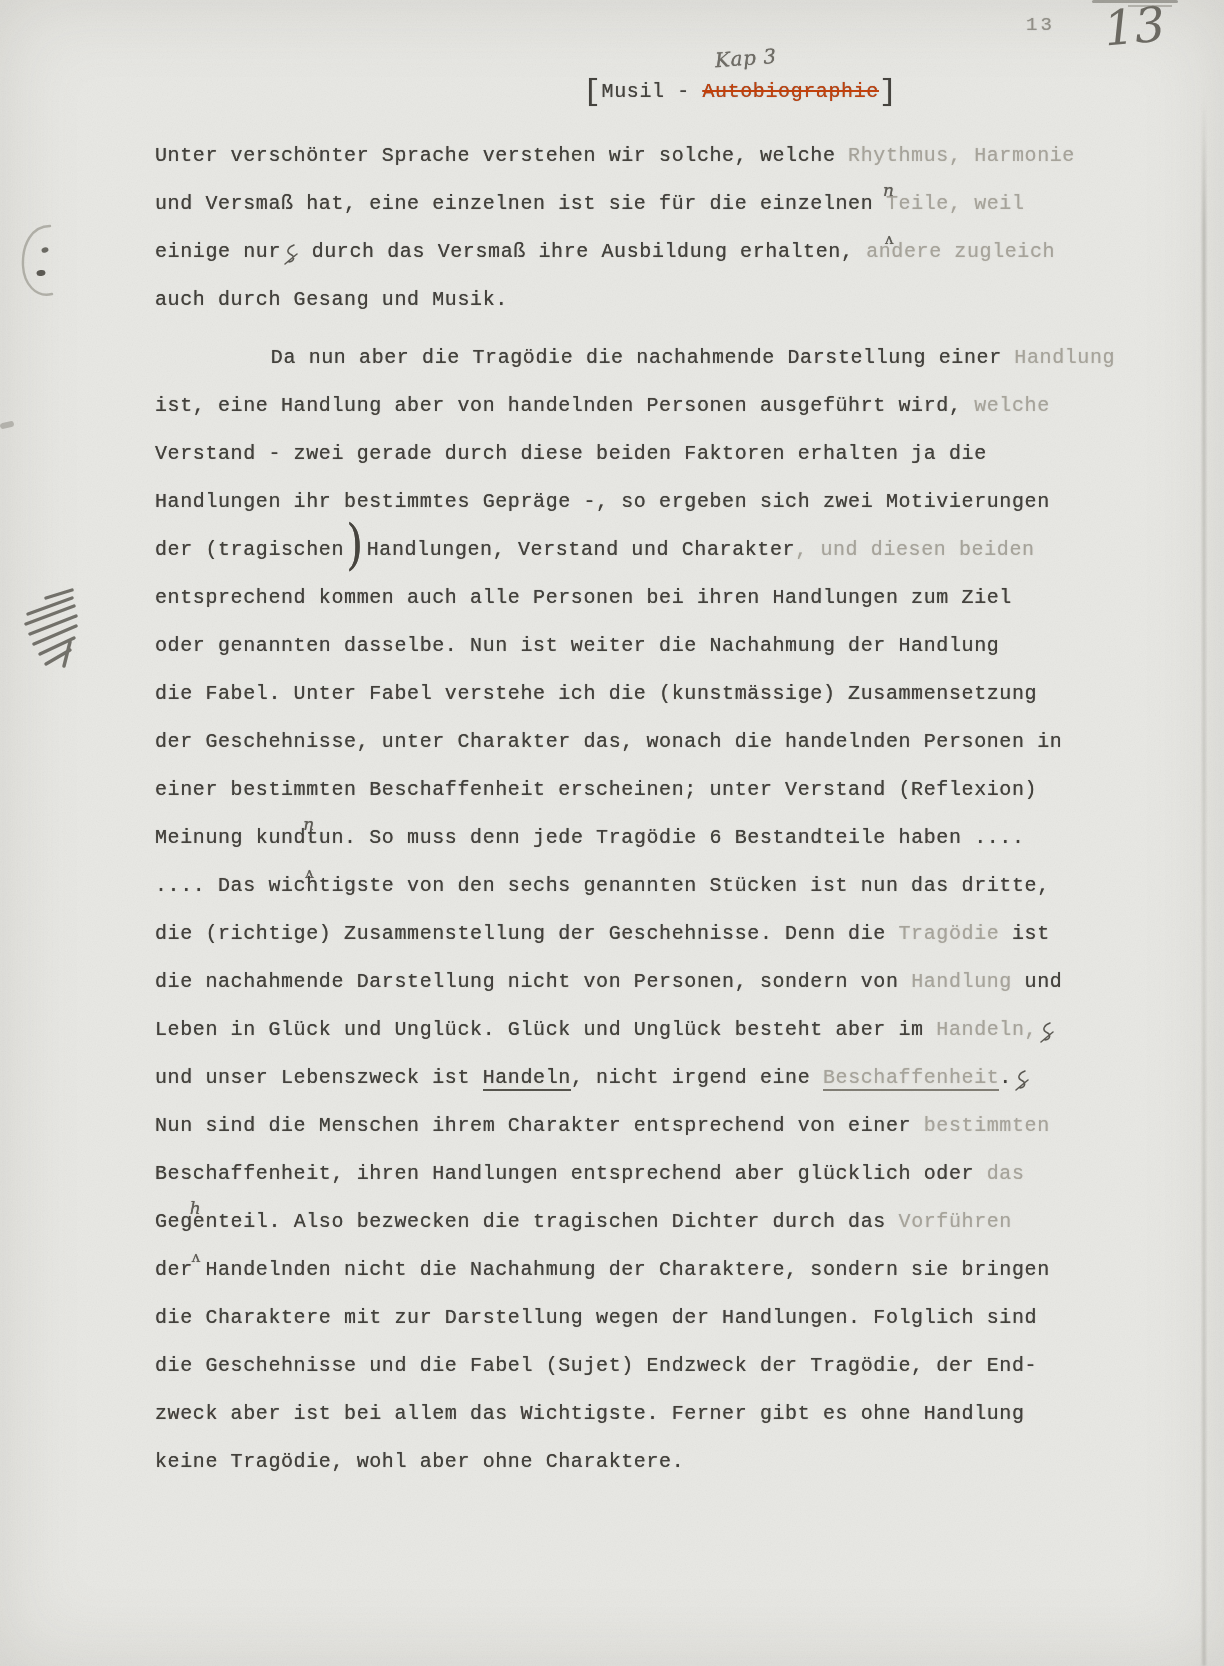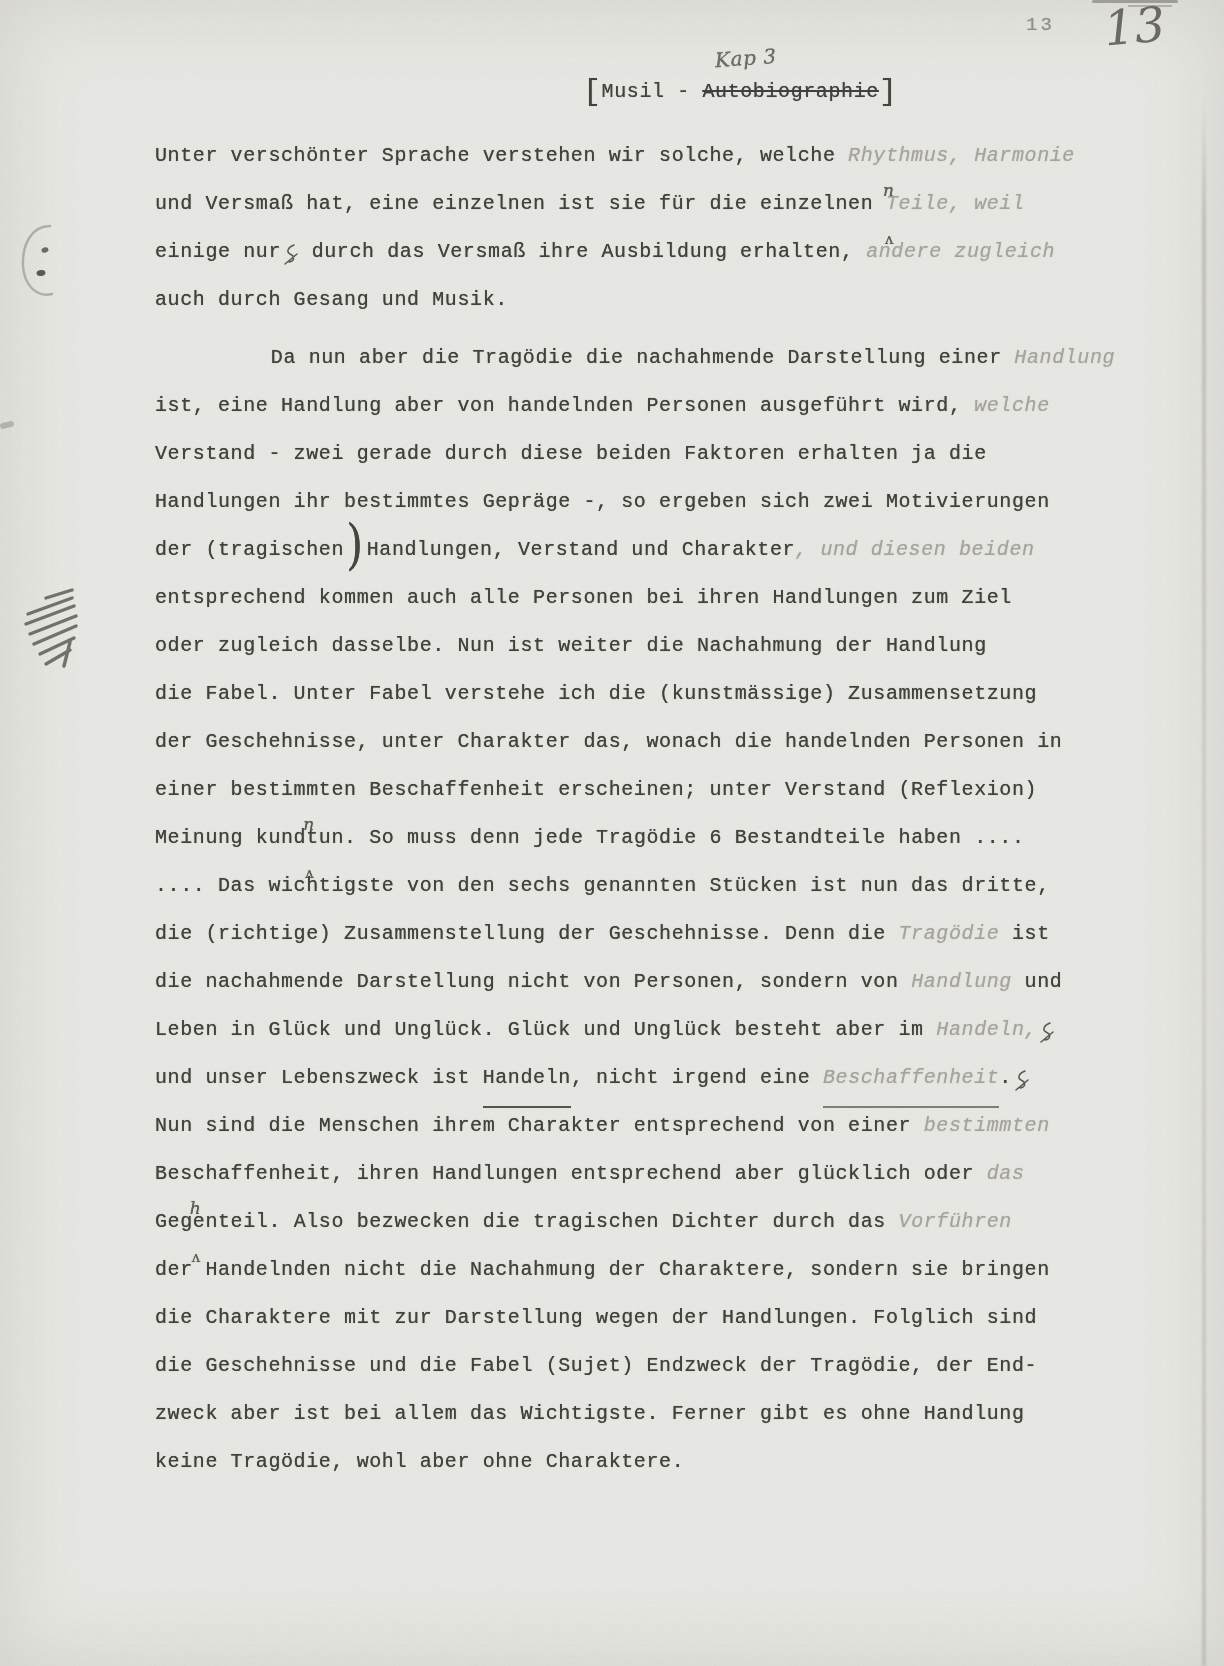--- a/index.html
+++ b/index.html
@@ -19,33 +19,33 @@
   .typescript{
     position:absolute;left:155px;top:132px;right:55px;
     font-size:20px;letter-spacing:.6px;line-height:48px;
     color:#43413c;
     text-shadow:0 0 .7px rgba(45,43,38,.75);
     white-space:nowrap;
   }
   .paragraph + .paragraph{margin-top:10px;}
   .line{height:48px;}
   .line.indent{text-indent:62px;text-align:center;}
-  .seg.fade{color:#a6a39a;text-shadow:0 0 1px rgba(140,137,128,.5);font-style:italic;}
-  .seg.u{border-bottom:2px solid #55534c;padding-bottom:17px;}
+  .seg.fade{color:#a6a39a;text-shadow:0 0 1px rgba(140,137,128,.5);}
+  .seg.u{border-bottom:2px solid #55534c;padding-bottom:0;}
   .seg.u.fade{border-bottom-color:#807d74;}
 
   
   .pencil{font-family:"DejaVu Serif",serif;font-style:italic;color:#6f6d66;}
 
   .pagenum-typed{position:absolute;left:1026px;top:14px;font-size:19px;letter-spacing:3px;color:#918f87;text-shadow:0 0 1px rgba(120,118,110,.6);}
   .pagenum-hand{position:absolute;left:1104px;top:-2px;font-size:48px;transform:rotate(-5deg);color:#6b6962;}
 
   .header-line{position:absolute;left:583px;top:72px;font-size:20px;letter-spacing:.6px;color:#45433e;text-shadow:0 0 .7px rgba(45,43,38,.7);white-space:nowrap;}
   .bracket{font-size:30px;position:relative;top:3px;font-weight:400;}
-  .struck{text-decoration:line-through;text-decoration-thickness:2px;color:#404040;margin-top:8px;}
+  .struck{text-decoration:line-through;text-decoration-thickness:2px;color:#c2410c;margin-top:8px;}
   .kap-note{position:absolute;left:132px;top:-26px;font-size:20px;transform:rotate(-4deg);white-space:nowrap;}
 
   
   .ins{position:relative;display:inline-block;width:0;vertical-align:baseline;}
   .ins .ch{position:absolute;left:-3px;top:-27px;font-family:"DejaVu Serif",serif;font-style:italic;font-size:17px;color:#5f5d56;line-height:1;}
   .ins .caret{position:absolute;left:-1px;top:23px;font-size:15px;color:#5f5d56;line-height:1;font-family:"DejaVu Serif",serif;}
   .del{display:inline-block;width:16px;height:22px;vertical-align:-8px;margin-left:2px;}
   .big-paren{font-family:"DejaVu Serif",serif;font-size:54px;color:#47453f;display:inline-block;line-height:0;vertical-align:-8px;margin:0 1px 0 0;transform:scaleX(.8);}
 
   
@@ -90,21 +90,21 @@
             </svg></span><span class="seg"> durch das Versmaß ihre Ausbildung erhalten, </span><span class="seg fade">andere zugleich</span></div>
         <div class="line"><span class="seg">auch durch Gesang und Musik.</span></div>
       </div>
       <div class="paragraph">
         <div class="line indent"><span class="seg">Da nun aber die Tragödie die nachahmende Darstellung einer </span><span class="seg fade">Handlung</span></div>
         <div class="line"><span class="seg">ist, eine Handlung aber von handelnden Personen ausgeführt wird, </span><span class="seg fade">welche</span></div>
         <div class="line"><span class="seg">Verstand - zwei gerade durch diese beiden Faktoren erhalten ja die</span></div>
         <div class="line"><span class="seg">Handlungen ihr bestimmtes Gepräge -, so ergeben sich zwei Motivierungen</span></div>
         <div class="line"><span class="seg">der (tragischen</span><span class="big-paren">)</span><span class="seg">Handlungen, Verstand und Charakter</span><span class="seg fade">, und diesen beiden</span></div>
         <div class="line"><span class="seg">entsprechend kommen auch alle Personen bei ihren Handlungen zum Ziel</span></div>
-        <div class="line"><span class="seg">oder zugleich dasselbe.  Nun ist weiter die Nachahmung der Handlung</span></div>
+        <div class="line"><span class="seg">oder genannten dasselbe.  Nun ist weiter die Nachahmung der Handlung</span></div>
         <div class="line"><span class="seg">die Fabel.  Unter Fabel verstehe ich die (kunstmässige) Zusammensetzung</span></div>
         <div class="line"><span class="seg">der Geschehnisse, unter Charakter das, wonach die handelnden Personen in</span></div>
         <div class="line"><span class="seg">einer bestimmten Beschaffenheit erscheinen; unter Verstand (Reflexion)</span></div>
         <div class="line"><span class="seg">Meinung kund</span><span class="ins"><span class="ch">n</span><span class="caret">ʌ</span></span><span class="seg">tun.  So muss denn jede Tragödie 6 Bestandteile haben ....</span></div>
         <div class="line"><span class="seg">.... Das wichtigste von den sechs genannten Stücken ist nun das dritte,</span></div>
         <div class="line"><span class="seg">die (richtige) Zusammenstellung der Geschehnisse.  Denn die </span><span class="seg fade">Tragödie</span><span class="seg"> ist</span></div>
         <div class="line"><span class="seg">die nachahmende Darstellung nicht von Personen, sondern von </span><span class="seg fade">Handlung</span><span class="seg"> und</span></div>
         <div class="line"><span class="seg">Leben in Glück und Unglück.  Glück und Unglück besteht aber im </span><span class="seg fade">Handeln,</span><span class="del"><svg width="16" height="22" viewBox="0 0 16 22">
               <path d="M11 2 C5 4 3 9 7 11 C12 13 12 18 6 19 M2 21 L14 11" fill="none" stroke="#5a5852" stroke-width="1.5" stroke-linecap="round"></path>
             </svg></span></div>

